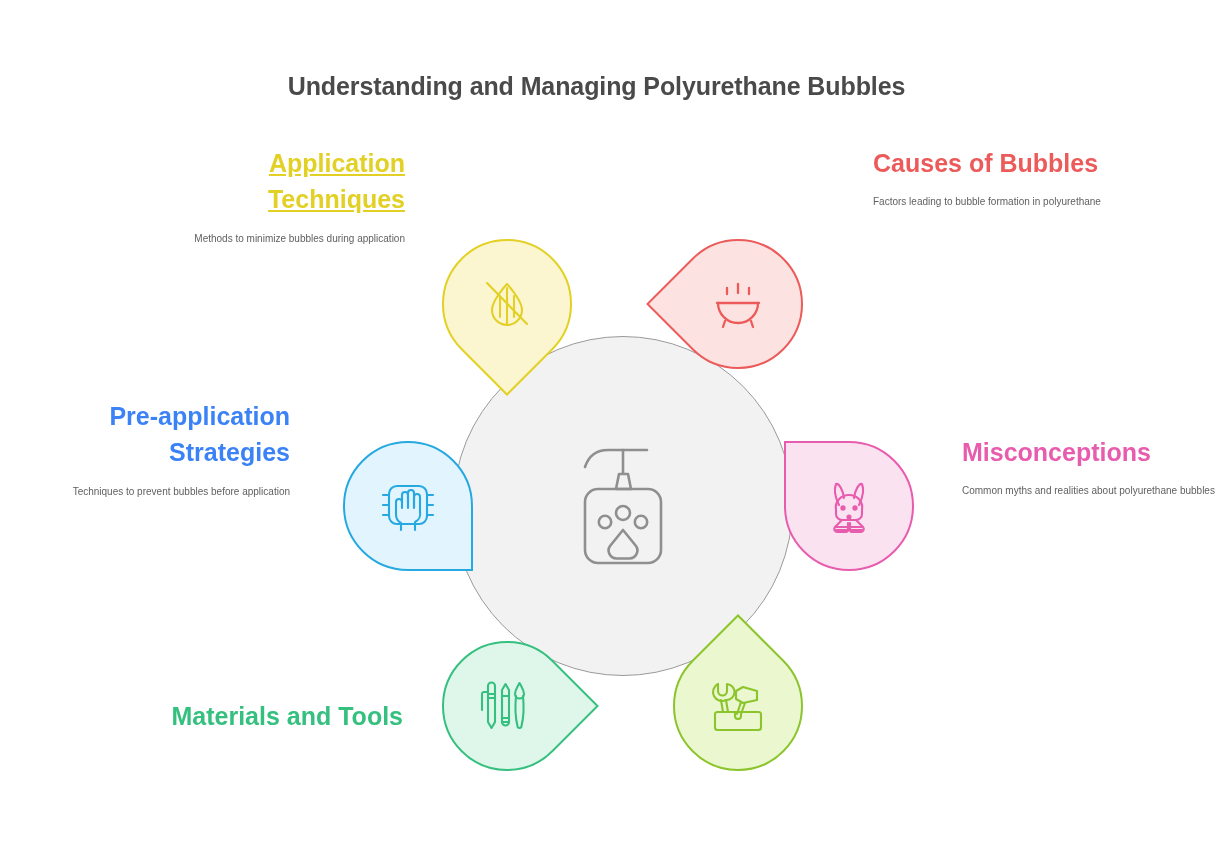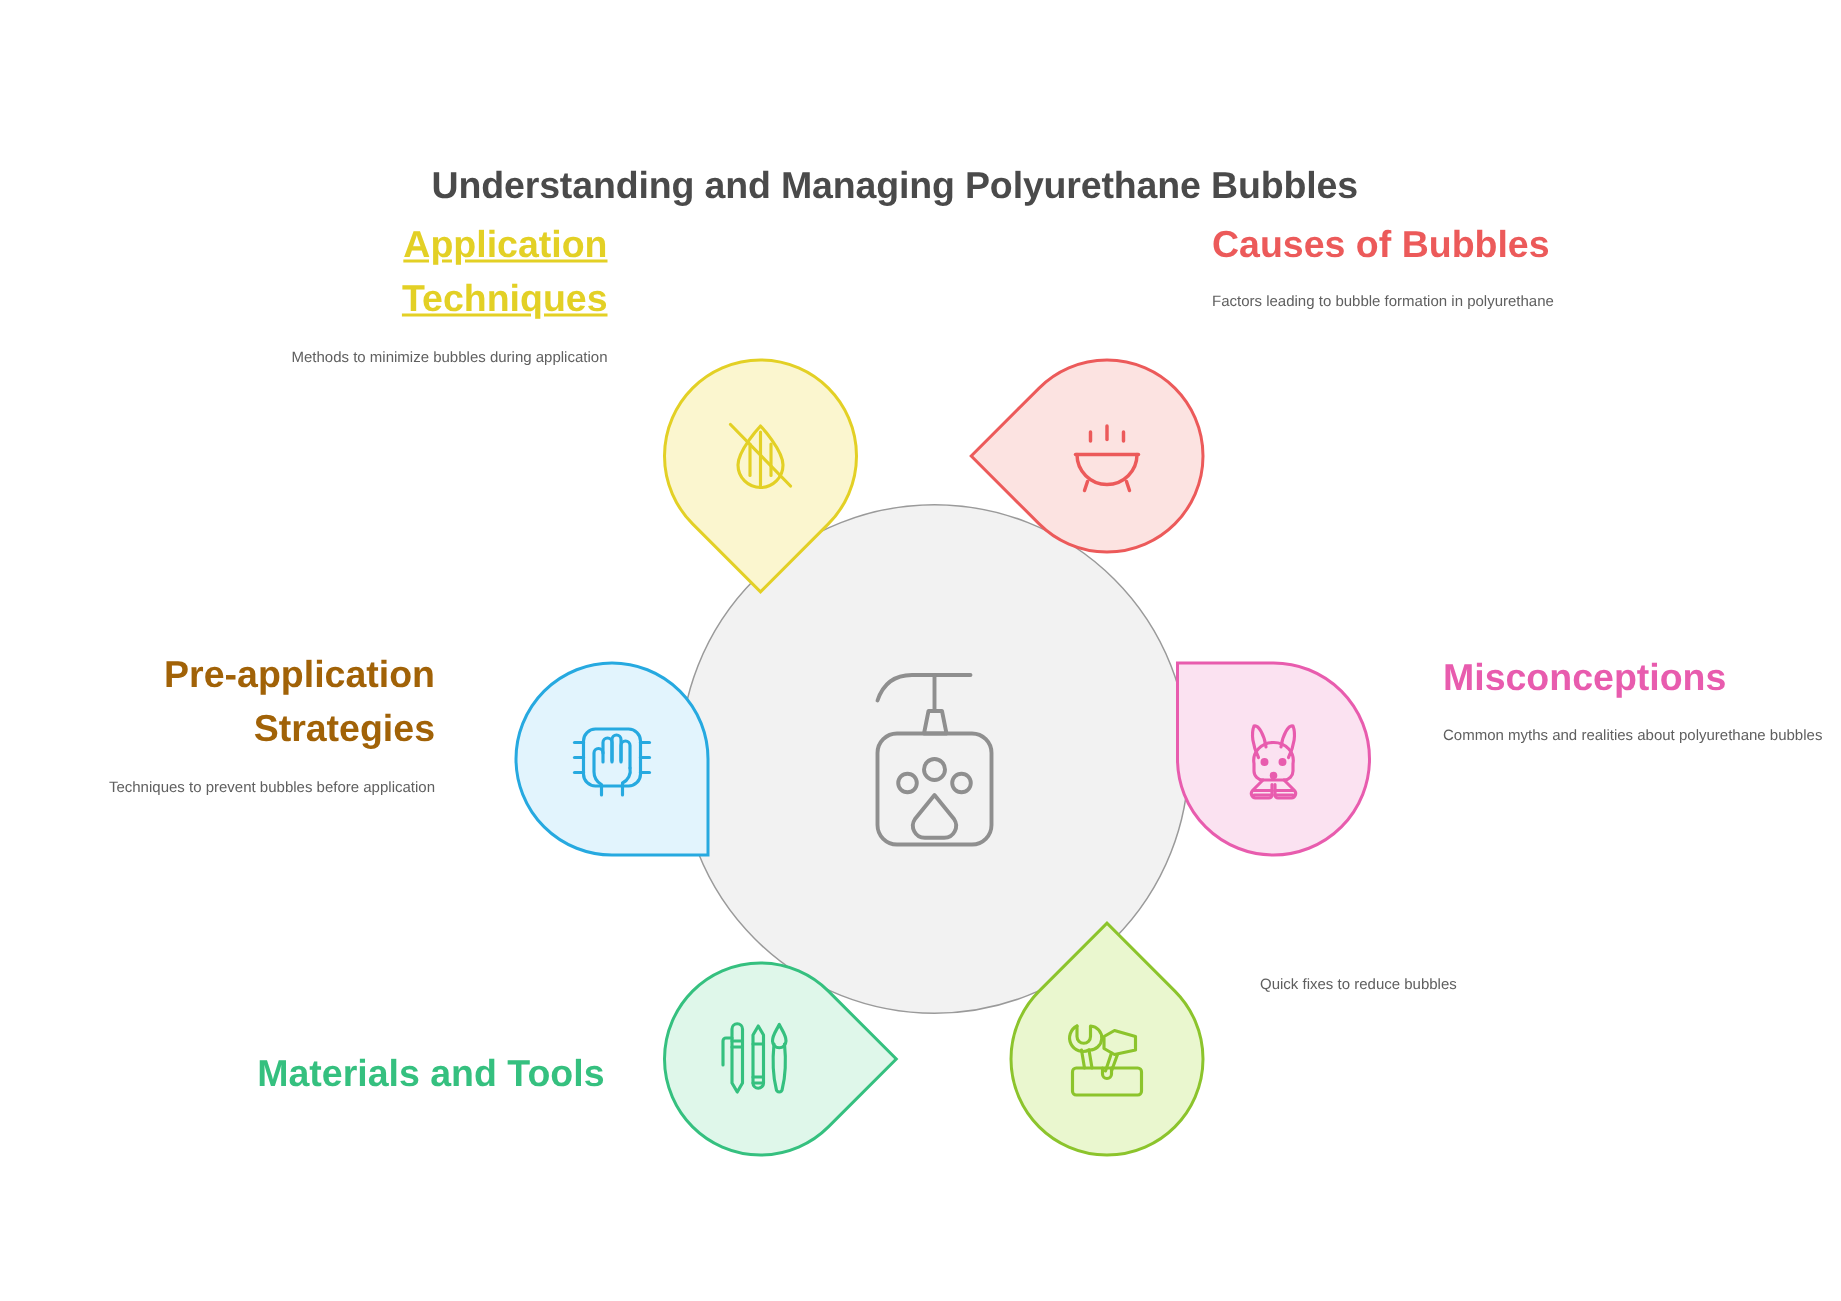--- a/index.html
+++ b/index.html
@@ -19,21 +19,20 @@
   #page-title {
     position: absolute;
     top: 72px;
     left: 0;
     width: 1193px;
     text-align: center;
     font-size: 25px;
     font-weight: bold;
     color: #4a4a4a;
     letter-spacing: -0.1px;
-    margin-top: 38px;
   }
 
   
   #diagram {
     position: absolute;
     left: 0;
     top: 0;
     width: 1227px;
     height: 867px;
   }
@@ -110,21 +109,21 @@
   .label-desc {
     font-size: 10px;
     line-height: 1.45;
     color: #5f5f5f;
     margin: 0;
   }
   .align-right { text-align: right; }
   .align-left  { text-align: left;  }
 
   #label-application { left: 135px; top: 145px; }
-  #label-causes      { left: 808px; top: 145px; }
+  #label-causes      { left: 873px; top: 145px; }
   #label-pre         { left: 20px;  top: 398px; }
   #label-misconcept  { left: 962px; top: 434px; }
   #label-materials   { left: 133px; top: 650px; }
   #label-immediate   { left: 840px; top: 650px; }
 </style>
 </head>
 <body>
 
 <div id="page-title">Understanding and Managing Polyurethane Bubbles</div>
 
@@ -254,28 +253,27 @@
   <div class="label-heading" style="color:#e3d025;text-decoration:underline;">Application Techniques</div>
   <div class="label-desc">Methods to minimize bubbles during application</div>
 </div>
 
 <div class="label-block align-left" id="label-causes">
   <div class="label-heading" style="color:#ec5a5a;">Causes of Bubbles</div>
   <div class="label-desc">Factors leading to bubble formation in polyurethane</div>
 </div>
 
 <div class="label-block align-right" id="label-pre">
-  <div class="label-heading" style="color:#a16207;margin-top:34px;">Pre-application Strategies</div>
+  <div class="label-heading" style="color:#3b82f6;">Pre-application Strategies</div>
   <div class="label-desc">Techniques to prevent bubbles before application</div>
 </div>
 
 <div class="label-block align-left" id="label-misconcept">
   <div class="label-heading" style="color:#e85cae;">Misconceptions</div>
   <div class="label-desc">Common myths and realities about polyurethane bubbles</div>
 </div>
 
 <div class="label-block align-right" id="label-materials">
   <div class="label-heading" style="color:#35c07f;margin-top:48px;">Materials and Tools</div>
 </div>
 
 <div class="label-block align-left" id="label-immediate">
-  <div class="label-desc">Quick fixes to reduce bubbles</div>
 </div>
 
 </body></html>

